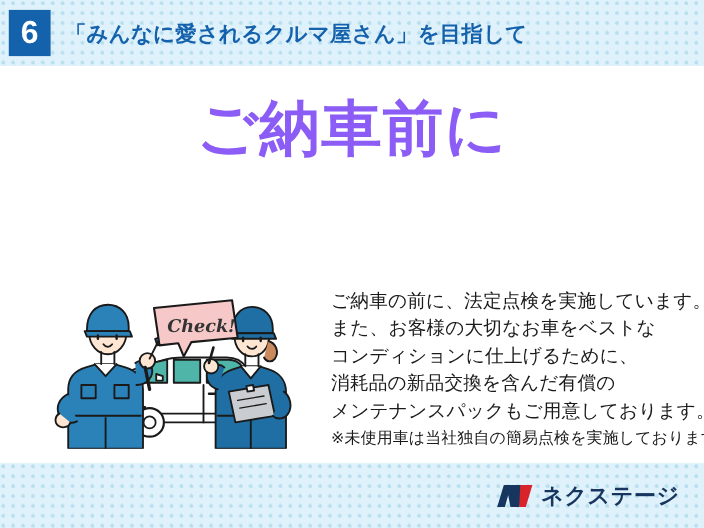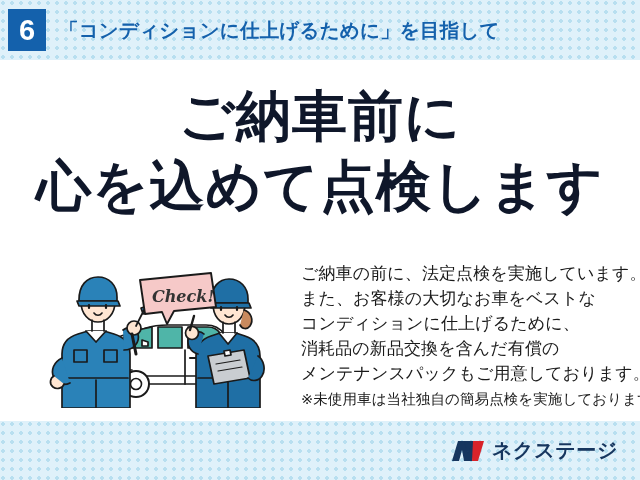--- a/index.html
+++ b/index.html
@@ -77,21 +77,21 @@
     white-space: nowrap;
   }
 
   
   .headline {
     position: absolute;
     top: 86px;
     left: 0;
     width: 640px;
     text-align: center;
-    color: #0f172a;
+    color: #8b5cf6;
     font-weight: bold;
     line-height: 1.12;
     letter-spacing: 1px;
     z-index: 2;
   }
   .headline .hl-line1 {
     display: block;
     font-size: 55px;
   }
   .headline .hl-line2 {
@@ -171,26 +171,25 @@
 </head>
 <body>
 
 <div class="banner">
 
   <div class="dot-band top"></div>
   <div class="dot-band bottom"></div>
 
   <div class="header-row">
     <div class="step-badge">6</div>
-    <div class="header-title">「コンディションに仕上げるために」を目指して</div>
+    <div class="header-title">「みんなに愛されるクルマ屋さん」を目指して</div>
   </div>
 
   <div class="headline">
     <span class="hl-line1">ご納車前に</span>
-    <span class="hl-line2">心を込めて点検します</span>
   </div>
 
   <div class="content">
 
     <div class="illustration">
       <svg width="245" height="150" viewBox="0 0 245 150" xmlns="http://www.w3.org/2000/svg">
         <g stroke="#1a1a1a" stroke-width="1.7" stroke-linejoin="round" stroke-linecap="round" fill="none">
 
           <g>
             <path d="M62 126 L62 92 C62 86 66 80 73 78 L98 70 C104 68 112 67 120 67 L158 67 C166 67 172 70 176 76 L186 92 L192 95 C196 97 198 101 198 106 L198 126 Z" fill="#ffffff"></path>

